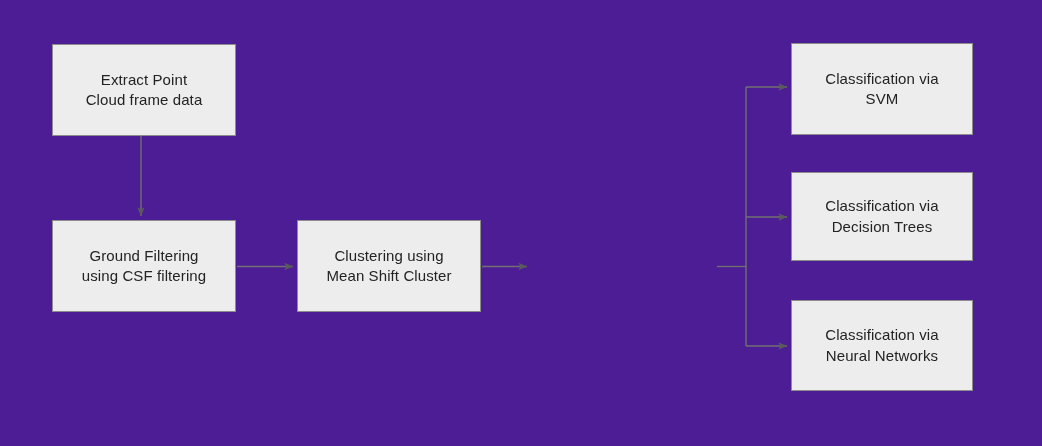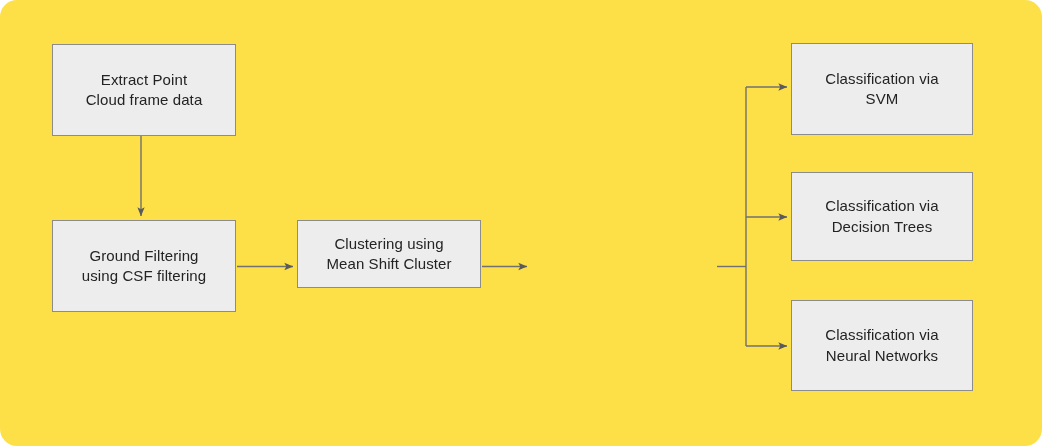--- a/index.html
+++ b/index.html
@@ -8,23 +8,22 @@
     padding: 0;
     background: #ffffff;
   }
   body {
     font-family: "Liberation Sans", sans-serif;
   }
   #canvas {
     position: relative;
     width: 1042px;
     height: 446px;
-    background: #fde047;
+    background: #4c1d95;
     overflow: hidden;
-    border-radius: 17px;
   }
   #edges {
     position: absolute;
     left: 0;
     top: 0;
     width: 1042px;
     height: 446px;
     pointer-events: none;
   }
   .node {
@@ -40,21 +39,21 @@
     font-family: "Liberation Sans", sans-serif;
     font-size: 15px;
     line-height: 1.35;
     letter-spacing: 0.1px;
     white-space: pre-line;
     padding: 2px 6px;
   }
   
   .n-extract  { left: 52px;  top: 44px;  width: 184px; height: 92px; }
   .n-ground   { left: 52px;  top: 220px; width: 184px; height: 92px; }
-  .n-cluster  { left: 297px; top: 220px; width: 184px; height: 68px; }
+  .n-cluster  { left: 297px; top: 220px; width: 184px; height: 92px; }
   .n-feature  { left: 531px; top: 220px; width: 185px; height: 92px; }
   .n-svm      { left: 791px; top: 43px;  width: 182px; height: 92px; }
   .n-dtree    { left: 791px; top: 172px; width: 182px; height: 89px; }
   .n-nn       { left: 791px; top: 300px; width: 182px; height: 91px; }
 </style>
 </head>
 <body>
 
 <div id="canvas">
 

